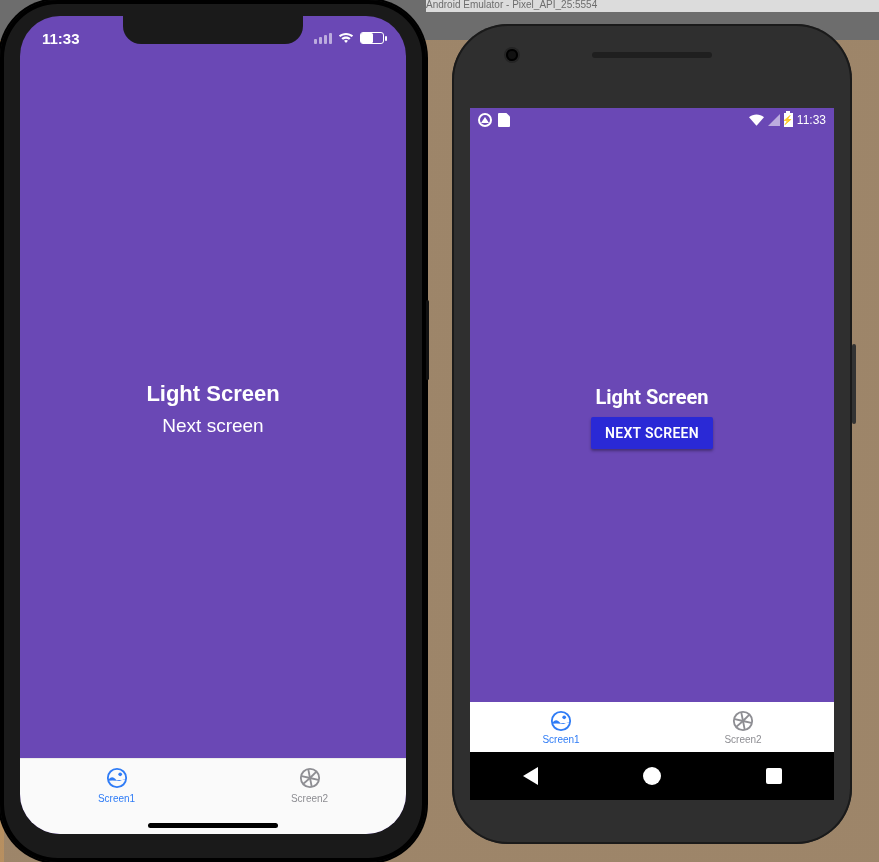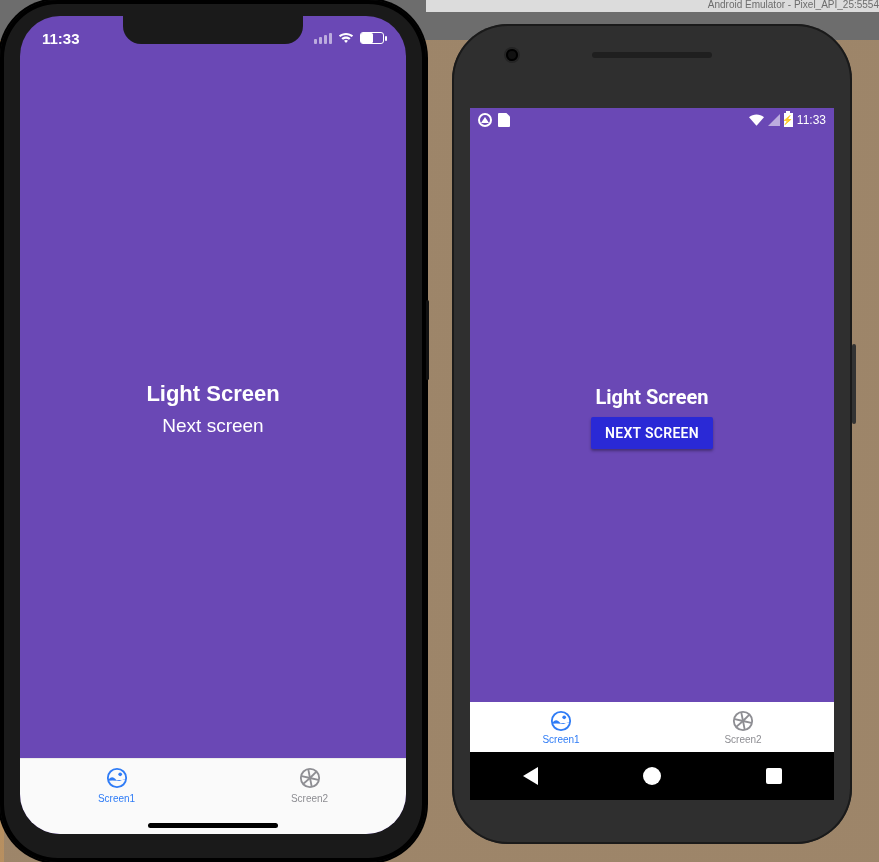--- a/index.html
+++ b/index.html
@@ -88,21 +88,21 @@
   .ios-tab{ flex:1; display:flex; flex-direction:column; align-items:center; justify-content:flex-start; padding-top:8px; gap:4px; font-size:10px; }
   .ios-tab.active{ color:var(--accent-blue); }
   .ios-tab.inactive{ color:var(--inactive); }
   .home-indicator{ position:absolute; bottom:6px; left:50%; transform:translateX(-50%); width:130px; height:5px; background:#000; border-radius:3px; }
 
   
   .emu-titlebar{
     position:absolute; top:0; left:426px;
     width:453px; height:12px;
     background:#dcdcdc; color:#6d6d6d;
-    font-size:10px; text-align:right; line-height:10px;
+    font-size:10px; text-align:left; line-height:10px;
     padding-top:0;
   }
   .pixel-shell{
     position:absolute; left:452px; top:24px;
     width:400px; height:820px;
     background:#2f2f2f;
     border-radius:56px;
     box-shadow: inset 0 0 0 2px #1a1a1a;
   }
   .pixel-bump{position:absolute; right:-4px; top:320px; width:4px; height:80px; background:#333; border-radius:2px;}

